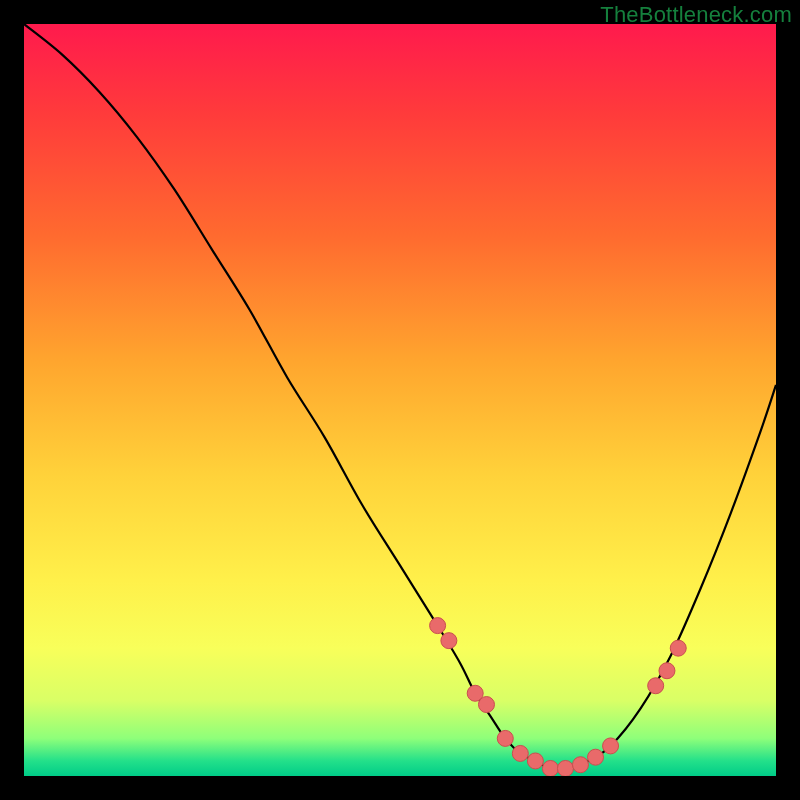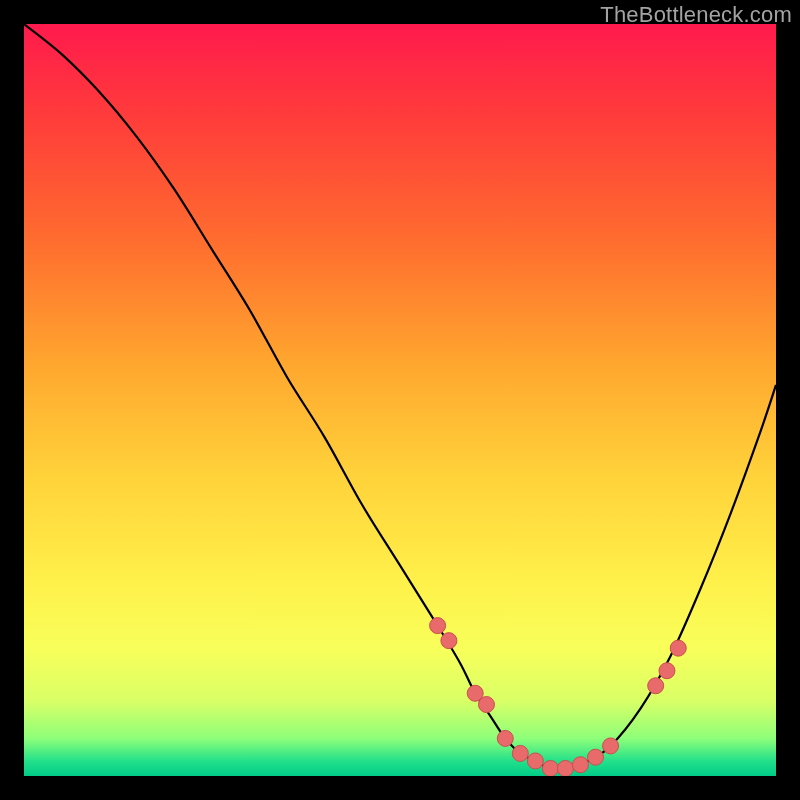--- a/index.html
+++ b/index.html
@@ -36,21 +36,21 @@
       #d9ff66 90%,
       #8eff7a 95%,
       #23e08a 98%,
       #00cc88 100%
     );
   }
   .watermark {
     position: absolute;
     top: 2px;
     right: 8px;
-    color: #a3a3a3;
+    color: #15803d;
     font-size: 22px;
     font-weight: 500;
     letter-spacing: 0.2px;
     z-index: 20;
     user-select: none;
   }
   svg.curve {
     position: absolute;
     left: 0;
     top: 0;

